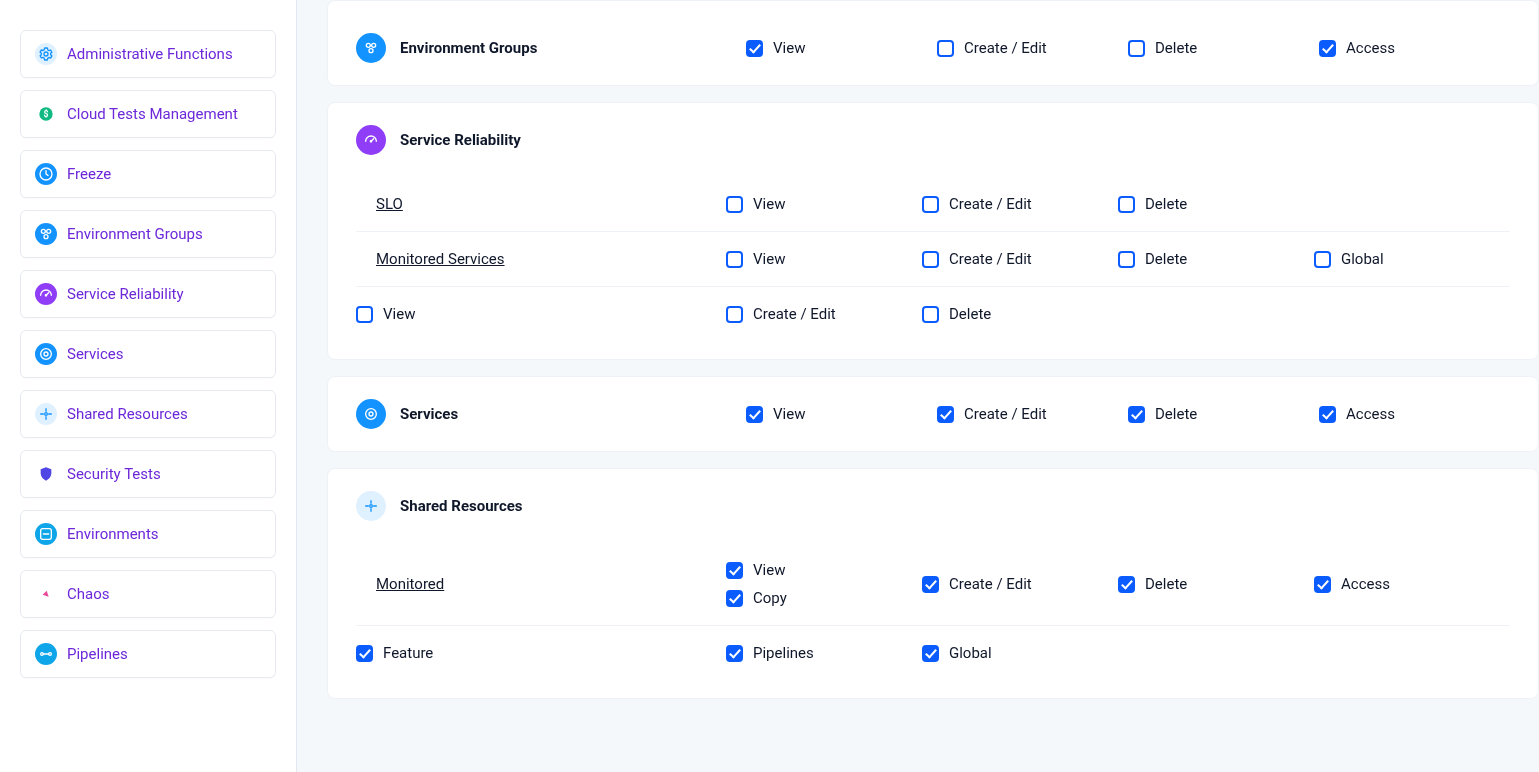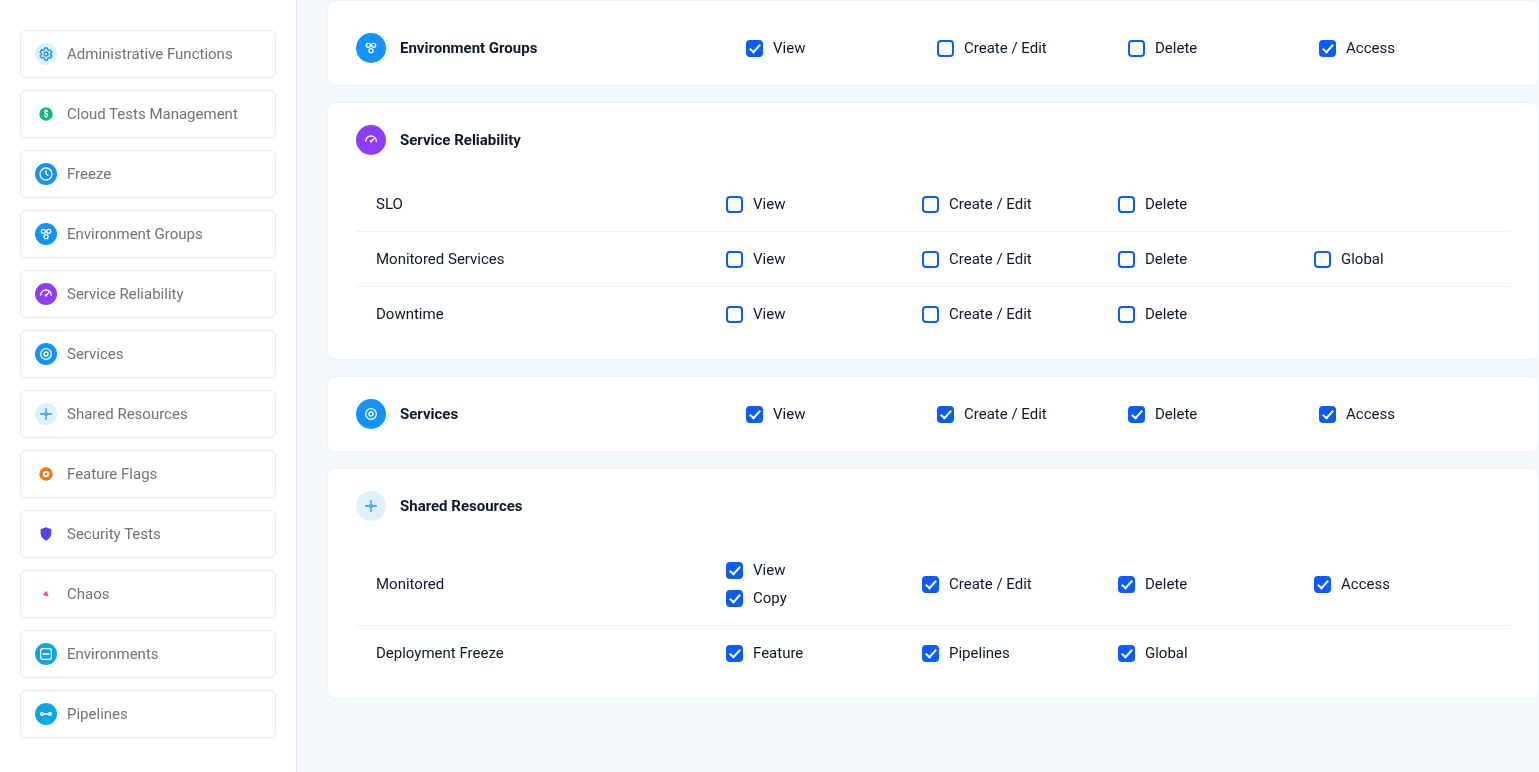--- a/index.html
+++ b/index.html
@@ -33,21 +33,21 @@
     }
     .sidebar-item .icon {
       width: 22px; height: 22px;
       display: inline-flex; align-items: center; justify-content: center;
     }
     .sidebar-item .icon .badge {
       width: 22px; height: 22px; border-radius: 50%;
       display: inline-flex; align-items: center; justify-content: center;
       font-size: 11px; font-weight: bold;
     }
-    .sidebar-item span.label { font-size: 15px; color: #737373; }
+    .sidebar-item span.label { font-size: 15px; color: #6d28d9; }
     .main {
       flex: 1;
       padding: 0 0 30px 30px;
       background: #f5f8fb;
       overflow: auto;
     }
     .card {
       background: #fff;
       border-radius: 8px;
       margin-top: 16px;
@@ -80,21 +80,21 @@
     .sub-rows { padding: 0 28px 18px 28px; }
     .sub-row {
       display: grid;
       grid-template-columns: 370px 1fr 1fr 1fr 1fr;
       align-items: center;
       padding: 18px 0;
       border-top: 1px solid #eef2f7;
     }
     .sub-row:first-child { border-top: none; }
     .sub-row .row-title {
-      padding-left: 20px; font-size: 15px; color: #0f172a;
+      padding-left: 20px; font-size: 15px; color: #0f172a; text-decoration: underline;
     }
     .perm { display: flex; flex-direction: column; gap: 10px; }
     .perm-item { display: flex; align-items: center; gap: 10px; }
     .chk {
       appearance: none;
       width: 17px; height: 17px;
       border: 2px solid #0b5cff;
       border-radius: 4px;
       cursor: pointer;
       position: relative;
@@ -200,59 +200,47 @@
               <circle cx="12" cy="12" r="2"></circle>
               <path d="M12 4v4M12 16v4M4 12h4M16 12h4"></path>
             </svg>
           </span>
         </span>
         <span class="label">Shared Resources</span>
       </div>
       <div class="sidebar-item">
         <span class="icon">
           <span class="badge " style="background: transparent;">
-            <svg class="icon-svg" viewBox="0 0 24 24">
-              <circle cx="12" cy="12" r="10" fill="#f97316"></circle>
-              <circle cx="12" cy="12" r="5" fill="#fff"></circle>
-              <circle cx="12" cy="12" r="2" fill="#f97316"></circle>
-            </svg>
-          </span>
-        </span>
-        <span class="label">Feature Flags</span>
-      </div>
-      <div class="sidebar-item">
-        <span class="icon">
-          <span class="badge " style="background: transparent;">
             <svg class="icon-svg" viewBox="0 0 24 24" fill="#4f46e5">
               <path d="M12 2l8 3v6c0 5-3.5 9-8 11-4.5-2-8-6-8-11V5l8-3z"></path>
             </svg>
           </span>
         </span>
         <span class="label">Security Tests</span>
+      </div>
+      <div class="sidebar-item">
+        <span class="icon">
+          <span class="badge ic-blue2-bg">
+            <svg class="icon-svg" viewBox="0 0 24 24" fill="none" stroke="#ffffff" stroke-width="2" stroke-linecap="round" stroke-linejoin="round">
+              <rect x="4" y="4" width="16" height="16" rx="3"></rect>
+              <path d="M8 12h8"></path>
+            </svg>
+          </span>
+        </span>
+        <span class="label">Environments</span>
       </div>
       <div class="sidebar-item">
         <span class="icon">
           <span class="badge " style="background: transparent;">
             <svg class="icon-svg" viewBox="0 0 24 24" fill="#ec4899">
               <path d="M4 4l6 6-3 3 9 3-3-9-3 3-6-6z"></path>
             </svg>
           </span>
         </span>
         <span class="label">Chaos</span>
-      </div>
-      <div class="sidebar-item">
-        <span class="icon">
-          <span class="badge ic-blue2-bg">
-            <svg class="icon-svg" viewBox="0 0 24 24" fill="none" stroke="#ffffff" stroke-width="2" stroke-linecap="round" stroke-linejoin="round">
-              <rect x="4" y="4" width="16" height="16" rx="3"></rect>
-              <path d="M8 12h8"></path>
-            </svg>
-          </span>
-        </span>
-        <span class="label">Environments</span>
       </div>
       <div class="sidebar-item">
         <span class="icon">
           <span class="badge ic-blue2-bg">
             <svg class="icon-svg" viewBox="0 0 24 24" fill="none" stroke="#ffffff" stroke-width="2" stroke-linecap="round" stroke-linejoin="round">
               <circle cx="6" cy="12" r="2"></circle>
               <circle cx="18" cy="12" r="2"></circle>
               <path d="M8 12h8"></path>
             </svg>
           </span>
@@ -354,21 +342,20 @@
               </div>
             </div>
             <div class="perm">
               <div class="perm-item">
                 <input type="checkbox" class="chk" style="">
                 <span class="perm-label">Global</span>
               </div>
             </div>
           </div>
           <div class="sub-row">
-            <div class="row-title">Downtime</div>
             <div class="perm">
               <div class="perm-item">
                 <input type="checkbox" class="chk" style="">
                 <span class="perm-label">View</span>
               </div>
             </div>
             <div class="perm">
               <div class="perm-item">
                 <input type="checkbox" class="chk" style="">
                 <span class="perm-label">Create / Edit</span>
@@ -457,21 +444,20 @@
               </div>
             </div>
             <div class="perm">
               <div class="perm-item">
                 <input type="checkbox" class="chk" checked="" style="">
                 <span class="perm-label">Access</span>
               </div>
             </div>
           </div>
           <div class="sub-row">
-            <div class="row-title">Deployment Freeze</div>
             <div class="perm">
               <div class="perm-item">
                 <input type="checkbox" class="chk" checked="" style="">
                 <span class="perm-label">Feature</span>
               </div>
             </div>
             <div class="perm">
               <div class="perm-item">
                 <input type="checkbox" class="chk" checked="" style="">
                 <span class="perm-label">Pipelines</span>

